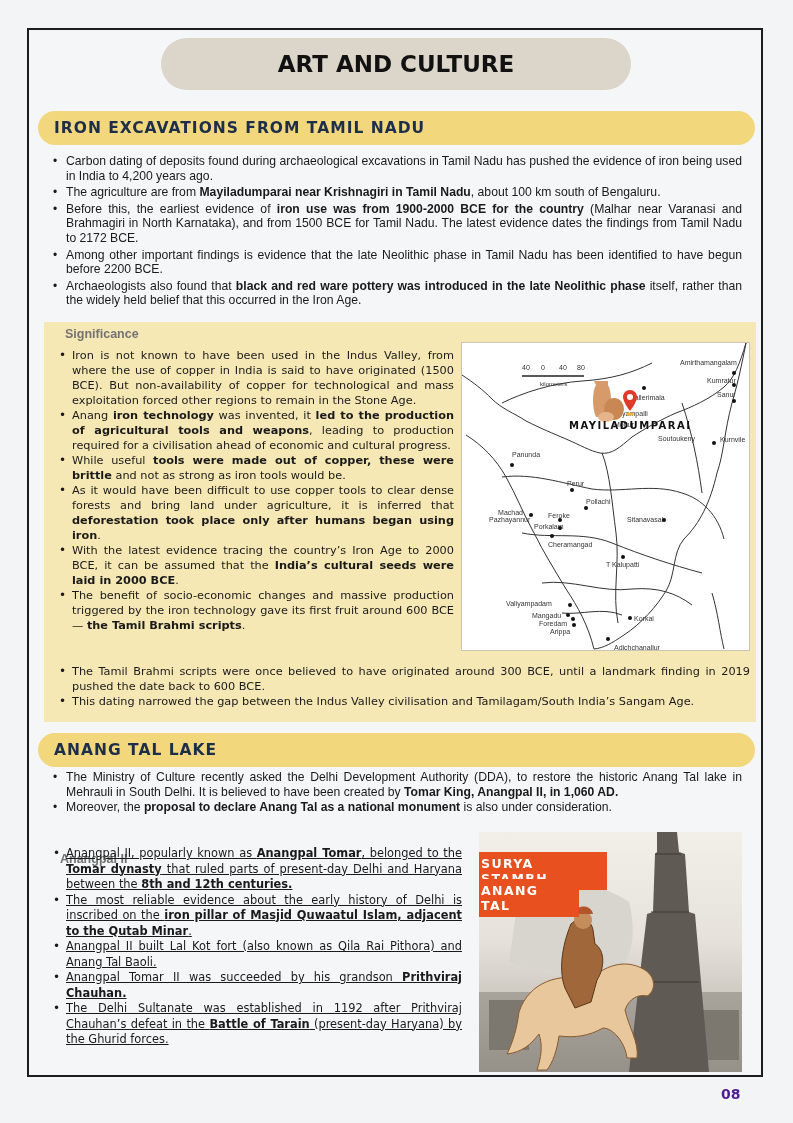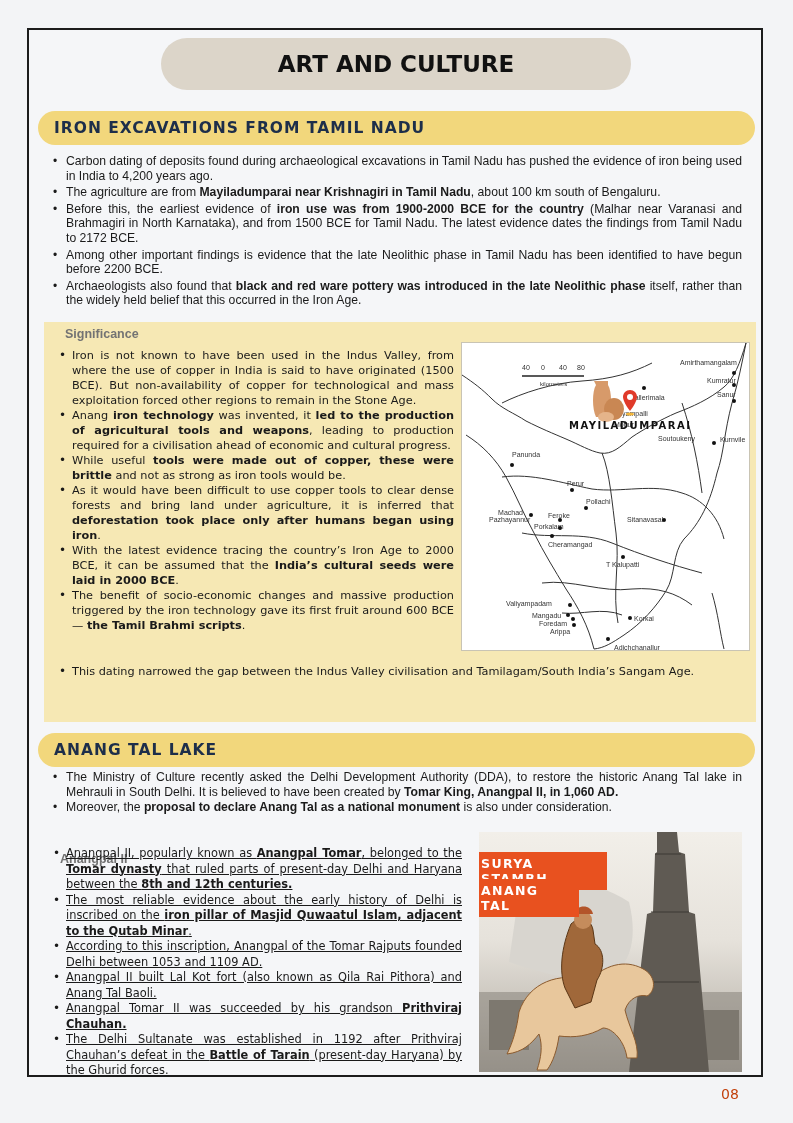--- a/index.html
+++ b/index.html
@@ -90,21 +90,21 @@
       overflow: hidden;
     }
     .tag {
       position: absolute; background: #e8511f; color: #fff;
       font-family: "DejaVu Sans", sans-serif; font-weight: bold;
       font-size: 12.5px; letter-spacing: 1.4px;
       padding: 4px 8px; box-sizing: border-box;
     }
     .page-number {
       position: absolute; left: 721px; top: 1086px;
-      font-family: "DejaVu Sans", sans-serif; font-weight: normal; font-size: 14px; color: #c2410c;
+      font-family: "DejaVu Sans", sans-serif; font-weight: bold; font-size: 14px; color: #4c1d95;
     }
   </style>
 </head>
 <body>
 
 <div class="frame"></div>
 
 <div class="page-title">ART AND CULTURE</div>
 
 <div class="section-head" style="top:111px;">IRON EXCAVATIONS FROM TAMIL NADU</div>
@@ -122,20 +122,21 @@
 
 <ul class="sig-list">
     <li><span>Iron is not known to have been used in the Indus Valley, from where the use of copper in India is said to have originated (1500 BCE). But non-availability of copper for technological and mass exploitation forced other regions to remain in the Stone Age.</span></li>
     <li><span>Anang </span><b>iron technology</b><span> was invented, it </span><b>led to the production of agricultural tools and weapons</b><span>, leading to production required for a civilisation ahead of economic and cultural progress.</span></li>
     <li><span>While useful </span><b>tools were made out of copper, these were brittle</b><span> and not as strong as iron tools would be.</span></li>
     <li><span>As it would have been difficult to use copper tools to clear dense forests and bring land under agriculture, it is inferred that </span><b>deforestation took place only after humans began using iron</b><span>.</span></li>
     <li><span>With the latest evidence tracing the country’s Iron Age to 2000 BCE, it can be assumed that the </span><b>India’s cultural seeds were laid in 2000 BCE</b><span>.</span></li>
     <li><span>The benefit of socio-economic changes and massive production triggered by the iron technology gave its first fruit around 600 BCE — </span><b>the Tamil Brahmi scripts</b><span>.</span></li>
   </ul>
 <ul class="sig-list2">
+    <li><span>The Tamil Brahmi scripts were once believed to have originated around 300 BCE, until a landmark finding in 2019 pushed the date back to 600 BCE.</span></li>
     <li><span>This dating narrowed the gap between the Indus Valley civilisation and Tamilagam/South India’s Sangam Age.</span></li>
   </ul>
 
 <div class="map-box2">
   <svg width="287" height="307" viewBox="0 0 287 307">
     <g fill="none" stroke="#333" stroke-width="1">
       <path d="M284,0 C280,20 276,40 270,60 C262,90 262,110 255,130 C248,160 238,180 222,196 C210,210 214,232 204,248 C194,264 180,280 162,292 C150,300 142,305 132,306"></path>
       <path d="M0,32 C12,40 20,46 30,56 C40,66 52,70 64,78 C80,86 90,90 104,96 C118,102 128,108 138,110 C150,112 158,104 170,94 C182,86 200,76 214,70 C230,64 248,56 262,44 C272,36 278,20 284,0"></path>
       <path d="M4,92 C20,102 34,116 44,134 C54,152 62,172 72,190 C82,210 92,226 104,246 C116,264 126,282 132,306"></path>
       <path d="M40,134 C70,130 100,140 130,146 C160,150 190,140 220,150 C240,156 256,172 262,196"></path>
@@ -222,21 +223,20 @@
 <ul class="block2">
     <li><span>The Ministry of Culture recently asked the Delhi Development Authority (DDA), to restore the historic Anang Tal lake in Mehrauli in South Delhi. It is believed to have been created by </span><b>Tomar King, Anangpal II, in 1,060 AD.</b></li>
     <li><span>Moreover, the </span><b>proposal to declare Anang Tal as a national monument</b><span> is also under consideration.</span></li>
   </ul>
 
 <div class="sub-label" style="left:44px; top:852px;">Anangpal II</div>
 
 <ul class="anang-list">
     <li><span>Anangpal II, popularly known as </span><b>Anangpal Tomar</b><span>, belonged to the </span><b>Tomar dynasty</b><span> that ruled parts of present-day Delhi and Haryana between the </span><b>8th and 12th centuries.</b></li>
     <li><span>The most reliable evidence about the early history of Delhi is inscribed on the </span><b>iron pillar of Masjid Quwaatul Islam, adjacent to the Qutab Minar</b><span>.</span></li>
-    <li><span>According to this inscription, Anangpal of the Tomar Rajputs founded Delhi between 1053 and 1109 AD.</span></li>
     <li><span>Anangpal II built Lal Kot fort (also known as Qila Rai Pithora) and Anang Tal Baoli.</span></li>
     <li><span>Anangpal Tomar II was succeeded by his grandson </span><b>Prithviraj Chauhan.</b></li>
     <li><span>The Delhi Sultanate was established in 1192 after Prithviraj Chauhan’s defeat in the </span><b>Battle of Tarain</b><span> (present-day Haryana) by the Ghurid forces.</span></li>
   </ul>
 
 <div class="hero">
   <svg width="263" height="240" viewBox="0 0 263 240">
     <path d="M40,60 C70,40 120,50 150,70 C160,110 150,140 120,150 C90,148 60,140 30,130 Z" fill="#d8d5cf"></path>
     <rect x="0" y="160" width="263" height="80" fill="#8d8880" opacity="0.6"></rect>
     <rect x="10" y="168" width="40" height="50" fill="#7d786f"></rect>

